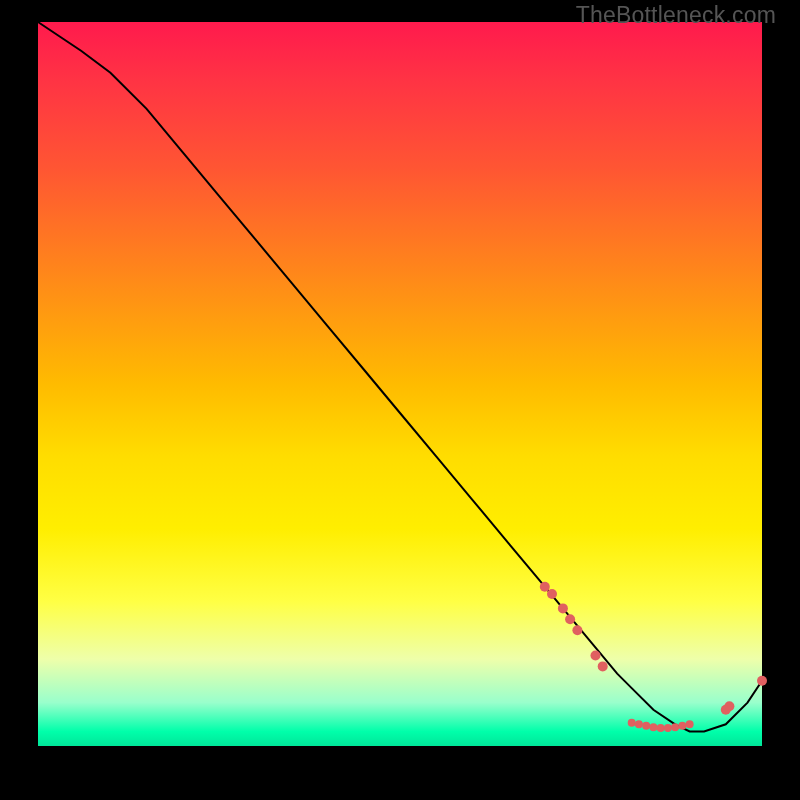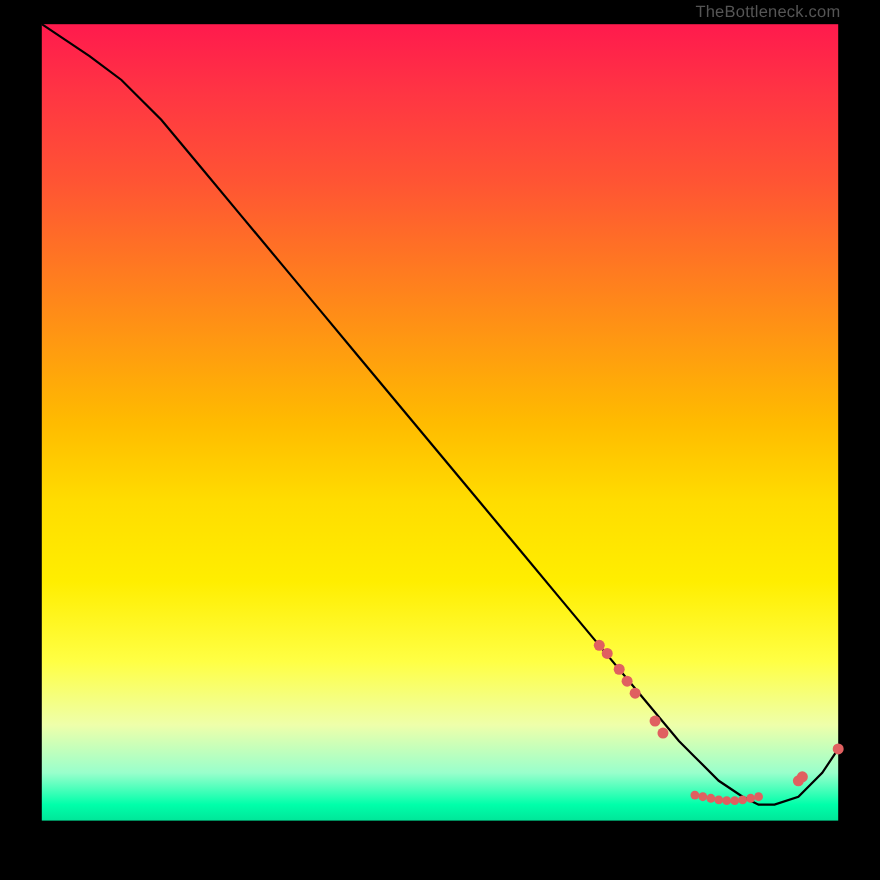--- a/index.html
+++ b/index.html
@@ -22,23 +22,23 @@
       #ffff44 80%,
       #eeffaa 88%,
       #99ffcc 94%,
       #00ffaa 98%,
       #00e699 100%
     );
   }
   .watermark {
     position: absolute;
     top: 2px;
-    right: 36px;
+    right: 24px;
     color: #555;
-    font-size: 15px;
+    font-size: 23px;
     font-weight: 500;
     letter-spacing: 0.2px;
   }
   svg.overlay {
     position: absolute;
     left: 38px;
     top: 22px;
     width: 724px;
     height: 724px;
     overflow: visible;

